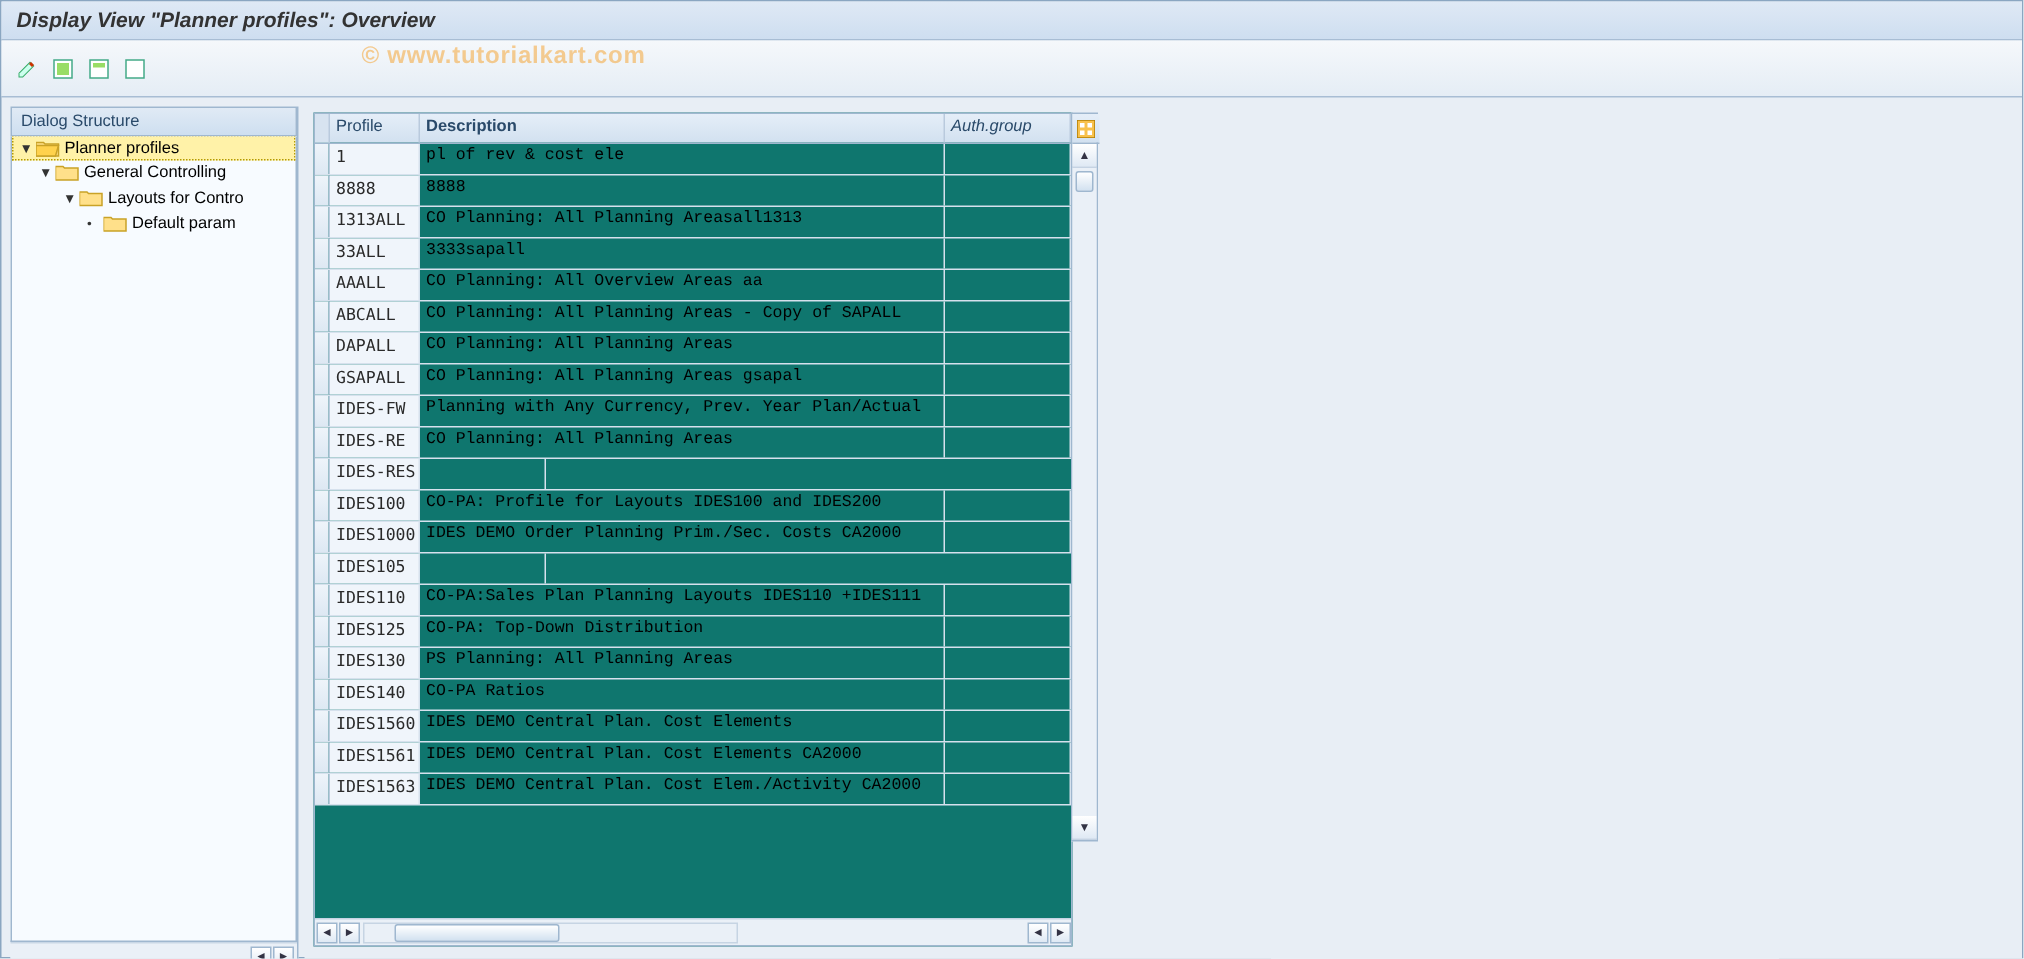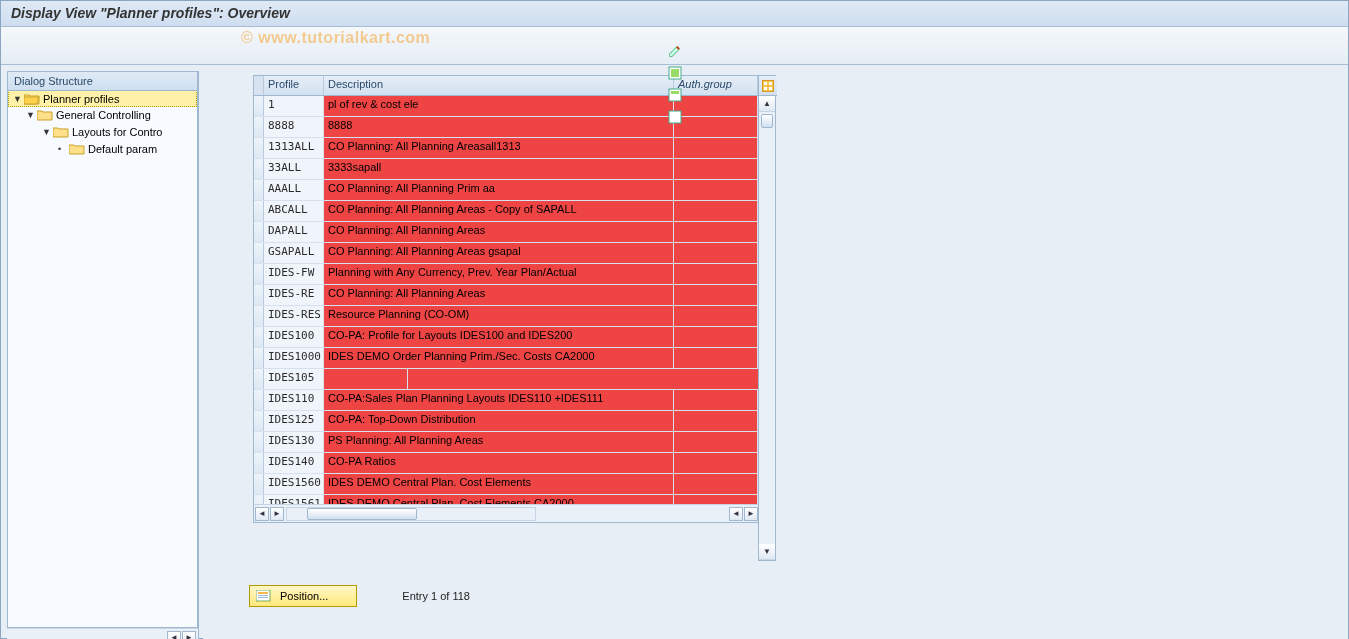--- a/index.html
+++ b/index.html
@@ -3,21 +3,21 @@
 <meta charset="utf-8">
 <style>
   * { box-sizing: border-box; margin: 0; padding: 0; }
   html, body { width: 1349px; height: 639px; font-family: Arial, sans-serif; font-size: 11px; background: #f2f2f2; overflow: hidden; }
   .app { width: 1349px; height: 639px; border: 1px solid #8aa6c1; background: #e8eef5; position: relative; }
 
   
   .title-bar { height: 26px; background: linear-gradient(#dfe9f5, #cedef0); border-bottom: 1px solid #a8bdd4; padding: 4px 10px; font-weight: bold; font-style: italic; font-size: 14px; color: #333; }
 
   
-  .toolbar { height: 38px; background: linear-gradient(#f5f8fb, #e5edf5); border-bottom: 1px solid #a8bdd4; display: flex; align-items: center; padding: 16px 8px; gap: 6px; position: relative; flex-direction: column; }
+  .toolbar { height: 38px; background: linear-gradient(#f5f8fb, #e5edf5); border-bottom: 1px solid #a8bdd4; display: flex; align-items: center; padding: 16px 8px; gap: 6px; position: relative; }
   .tb-btn { width: 18px; height: 18px; display: inline-flex; align-items: center; justify-content: center; border: 1px solid transparent; border-radius: 2px; cursor: pointer; }
   .watermark { position: absolute; left: 240px; top: 2px; color: #f5a73a; opacity: .55; font-size: 16px; font-weight: bold; letter-spacing: .5px; }
 
   
   .main { display: flex; height: calc(639px - 26px - 28px); }
 
   
   .tree-panel { width: 192px; border-right: 1px solid #9fb7cf; background: #ebf1f8; display: flex; flex-direction: column; margin: 6px 4px 4px 6px; }
   .tree-header { background: linear-gradient(#e0eaf5, #cedff0); border: 1px solid #9fb7cf; padding: 3px 6px; font-size: 11px; color: #2a4a6a; }
   .tree-body { flex: 1; border: 1px solid #9fb7cf; border-top: none; background: #f7fbff; overflow: hidden; position: relative; }
@@ -28,39 +28,39 @@
   .indent-1 { padding-left: 18px; }
   .indent-2 { padding-left: 34px; }
   .indent-3 { padding-left: 50px; }
   .tree-hscroll { height: 18px; border-top: 1px solid #c9d7e6; background: #eaf0f7; display: flex; align-items: center; justify-content: flex-end; padding: 0 2px; }
   .hscroll-btn { width: 14px; height: 14px; border: 1px solid #9fb7cf; background: linear-gradient(#fff,#dfe9f4); display: inline-flex; align-items: center; justify-content: center; font-size: 8px; color: #334; cursor: pointer; margin-left: 1px; }
 
   
   .content { flex: 1; padding: 10px 8px 4px 6px; background: #e8eef5; display: flex; }
   .grid-wrap { width: 556px; display: flex; flex-direction: column; }
   .grid-scroll-col { width: 18px; display: flex; flex-direction: column; border: 1px solid #9fb7cf; background: #eaf0f7; margin-left: -1px; }
-  .grid-outer { border: 1px solid #9fb7cf; background: #ef4444; display: flex; flex-direction: column; height: 448px; margin-left: 44px; }
+  .grid-outer { border: 1px solid #9fb7cf; background: #0f766e; display: flex; flex-direction: column; height: 556px; }
 
   
   .grid-head { display: flex; background: linear-gradient(#e5eef8,#d2e1f0); border-bottom: 1px solid #9fb7cf; height: 20px; }
   .col { border-right: 1px solid #b9cadd; padding: 2px 4px; color: #2a4a6a; overflow: hidden; white-space: nowrap; }
   .col-sel { width: 10px; background: #d7e3f0; }
   .col-profile { width: 60px; }
-  .col-desc { width: 350px; }
+  .col-desc { width: 350px; font-weight: bold; }
   .col-auth { width: 84px; font-style: italic; }
   .settings-cell { width: 18px; background: linear-gradient(#e5eef8,#d2e1f0); border-bottom: 1px solid #9fb7cf; display:flex; align-items:center; justify-content:center; height:20px; }
   .settings-icon { width:12px; height:12px; }
 
   
   .grid-body { flex:1; overflow: hidden; }
   .row { display: flex; height: 21px; border-bottom: 1px solid #d6e1ed; }
   .row .cell { border-right: 1px solid #d6e1ed; padding: 2px 4px; white-space: nowrap; overflow: hidden; }
   .row .cell-sel { width:10px; background: linear-gradient(#eef4fa,#dde8f3); border-right: 1px solid #b9cadd; cursor:pointer; }
   .row .cell-profile { width:60px; background: #f0f5fb; font-family: "Lucida Console", monospace; font-size:11px; color:#2a2a2a; }
-  .row .cell-desc { width:350px; }
+  .row .cell-desc { width:350px;font-family:Liberation Mono, monospace; }
   .row .cell-auth { width:84px; }
 
   
   .vscroll-btn { height: 16px; border-bottom: 1px solid #c5d3e3; display:flex; align-items:center; justify-content:center; font-size:8px; color:#334; cursor:pointer; background: linear-gradient(#fff,#dfe9f4); }
   .vscroll-track { flex:1; position:relative; background:#eaf0f7; }
   .vscroll-thumb { position:absolute; left:2px; right:2px; top:2px; height:14px; background: linear-gradient(#fff,#d2e1f0); border:1px solid #9fb7cf; border-radius:2px; }
 
   
   .grid-hscroll { height: 18px; border-top: 1px solid #c5d3e3; background:#eaf0f7; display:flex; align-items:center; }
   .grid-hscroll .hscroll-btn { }
@@ -200,21 +200,21 @@
                 </div>
                 <div class="row">
                   <div class="cell cell-sel"></div>
                   <div class="cell cell-profile">33ALL</div>
                   <div class="cell cell-desc">3333sapall</div>
                   <div class="cell cell-auth"></div>
                 </div>
                 <div class="row">
                   <div class="cell cell-sel"></div>
                   <div class="cell cell-profile">AAALL</div>
-                  <div class="cell cell-desc">CO Planning: All Planning Prim aa</div>
+                  <div class="cell cell-desc">CO Planning: All Overview Areas aa</div>
                   <div class="cell cell-auth"></div>
                 </div>
                 <div class="row">
                   <div class="cell cell-sel"></div>
                   <div class="cell cell-profile">ABCALL</div>
                   <div class="cell cell-desc">CO Planning: All Planning Areas - Copy of SAPALL</div>
                   <div class="cell cell-auth"></div>
                 </div>
                 <div class="row">
                   <div class="cell cell-sel"></div>
@@ -236,21 +236,20 @@
                 </div>
                 <div class="row">
                   <div class="cell cell-sel"></div>
                   <div class="cell cell-profile">IDES-RE</div>
                   <div class="cell cell-desc">CO Planning: All Planning Areas</div>
                   <div class="cell cell-auth"></div>
                 </div>
                 <div class="row">
                   <div class="cell cell-sel"></div>
                   <div class="cell cell-profile">IDES-RES</div>
-                  <div class="cell cell-desc">Resource Planning (CO-OM)</div>
                   <div class="cell cell-auth"></div>
                 </div>
                 <div class="row">
                   <div class="cell cell-sel"></div>
                   <div class="cell cell-profile">IDES100</div>
                   <div class="cell cell-desc">CO-PA: Profile for Layouts IDES100 and IDES200</div>
                   <div class="cell cell-auth"></div>
                 </div>
                 <div class="row">
                   <div class="cell cell-sel"></div>

